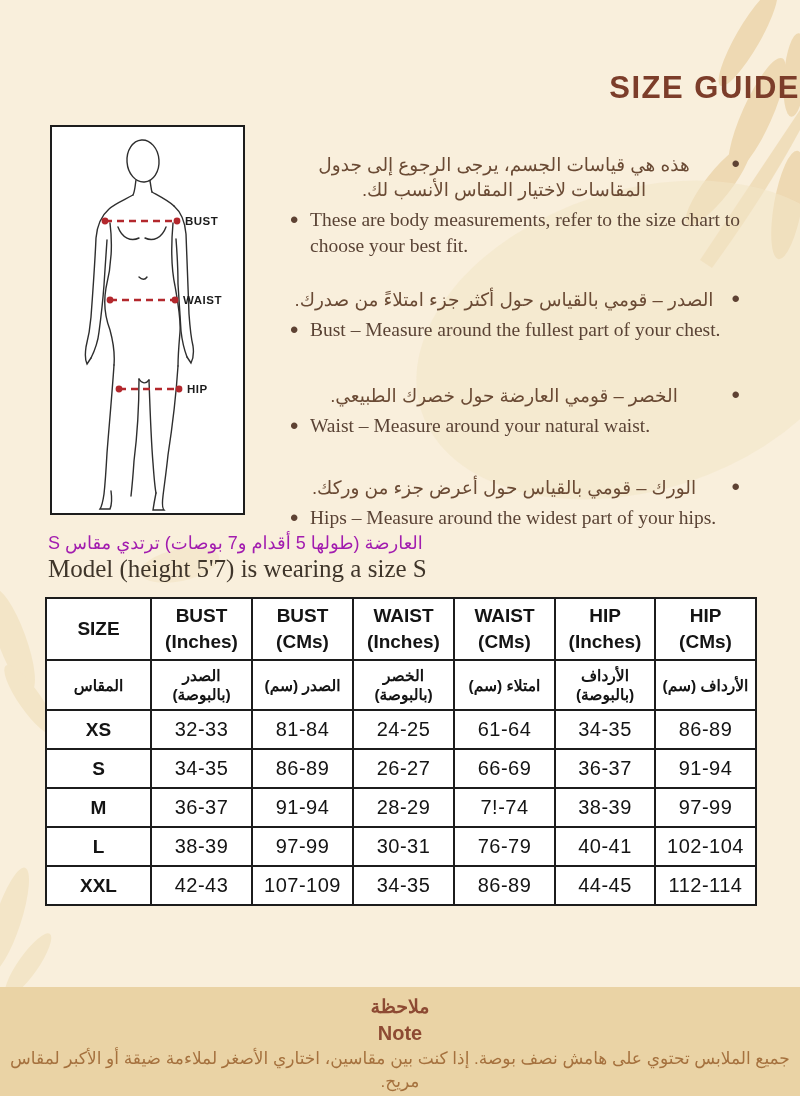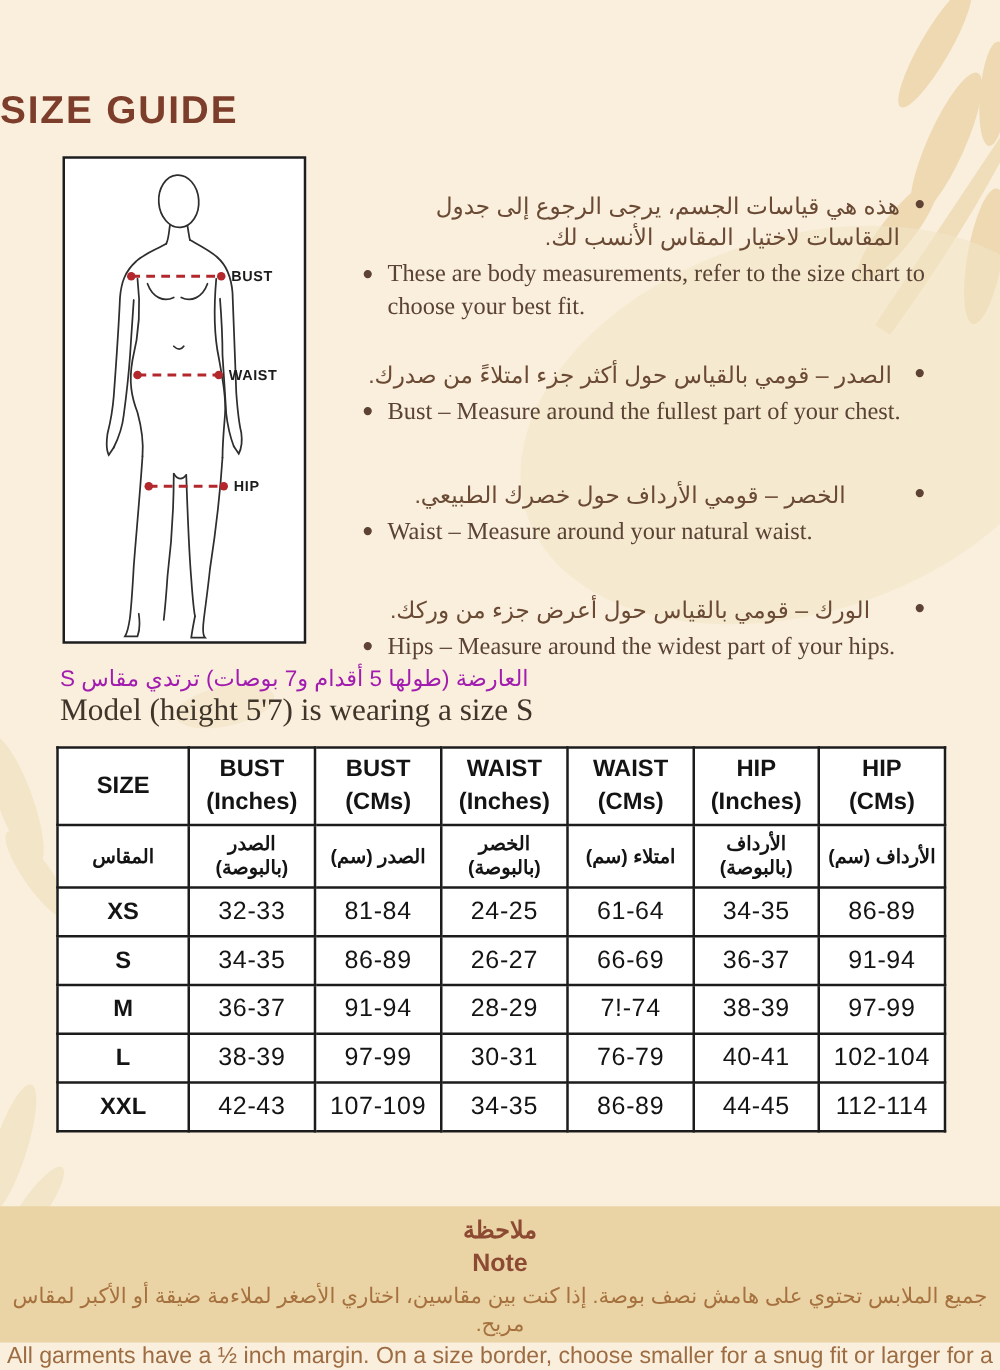--- a/index.html
+++ b/index.html
@@ -18,21 +18,21 @@
   }
 
   
   .brand {
     position: absolute; top: 14px; left: 0; width: 800px;
     text-align: center; font-size: 44px; font-weight: 400;
     letter-spacing: 1px; color: #16130f; z-index: 1;
   }
   .title {
     position: absolute; top: 70px; left: 0; width: 800px; margin: 0;
-    text-align: left; font-size: 31px; font-weight: 800;
+    text-align: right; font-size: 31px; font-weight: 800;
     letter-spacing: 1.5px; color: #7c3d2a; z-index: 1;
   }
 
   
   .figure-box {
     position: absolute; left: 50px; top: 125px;
     width: 191px; height: 386px;
     background: #ffffff; border: 2px solid #1d1d1d; z-index: 1;
   }
   .figure-box svg { display: block; }
@@ -42,21 +42,21 @@
     position: absolute; left: 288px; top: 152px; width: 452px; z-index: 1;
   }
   .group { margin-bottom: 28px; }
   .group.g2 { margin-bottom: 40px; }
   .group.g3 { margin-bottom: 36px; }
   .b { position: relative; margin-bottom: 5px; }
   .b.ar {
     direction: rtl; font-size: 18.5px; line-height: 25px;
     color: #6a4a34; padding-right: 20px; text-align: center;
   }
-  .b.ar.wrap2 { text-align: right; }
+  .b.ar.wrap2 { text-align: center; }
   .b.ar::before {
     content: "\2022"; position: absolute; right: 0; top: -1px;
     font-size: 24px; color: #5e4233;
   }
   .b.en {
     direction: ltr; font-family: "Liberation Serif", serif;
     font-size: 19.5px; line-height: 26px; color: #5a4335; padding-left: 22px;
   }
   .b.en::before {
     content: "\2022"; position: absolute; left: 2px; top: 0px;
@@ -86,21 +86,21 @@
   }
   .size-table th.ar {
     height: 48px; font-size: 15.5px; font-weight: 700; white-space: pre-line;
     line-height: 19px; direction: rtl;
   }
   .size-table td { height: 37px; font-size: 20px; font-weight: 400; letter-spacing: 0.5px; }
   .size-table td.size-col { font-weight: 700; font-size: 19px; letter-spacing: 0px; }
 
   
   .note {
-    position: absolute; left: 0; top: 965px; width: 800px; height: 109px;
+    position: absolute; left: 0; top: 987px; width: 800px; height: 109px;
     background: #ead3a5; text-align: center; z-index: 1;
   }
   .note .h-ar { margin-top: 7px; font-size: 19px; font-weight: 700; line-height: 26px; color: #8d4a33; direction: rtl; }
   .note .h-en { font-size: 20px; font-weight: 700; line-height: 27px; color: #8d4a33; }
   .note .b-ar { font-size: 17px; line-height: 23px; color: #a5713e; direction: rtl; }
   .note .b-en { font-size: 18.5px; line-height: 25px; color: #9d6c42; }
 </style>
 </head>
 <body>
 
@@ -173,21 +173,21 @@
   <div class="bullets">
     <div class="group g1">
       <div class="b ar wrap2">هذه هي قياسات الجسم، يرجى الرجوع إلى جدول المقاسات لاختيار المقاس الأنسب لك.</div>
       <div class="b en">These are body measurements, refer to the size chart to choose your best fit.</div>
     </div>
     <div class="group g2">
       <div class="b ar">الصدر – قومي بالقياس حول أكثر جزء امتلاءً من صدرك.</div>
       <div class="b en">Bust – Measure around the fullest part of your chest.</div>
     </div>
     <div class="group g3">
-      <div class="b ar">الخصر – قومي الأرداف حول خصرك الطبيعي.</div>
+      <div class="b ar">الخصر – قومي العارضة حول خصرك الطبيعي.</div>
       <div class="b en">Waist – Measure around your natural waist.</div>
     </div>
     <div class="group g4">
       <div class="b ar">الورك – قومي بالقياس حول أعرض جزء من وركك.</div>
       <div class="b en">Hips – Measure around the widest part of your hips.</div>
     </div>
   </div>
 
   <div class="model-note">
     <div class="m-ar">العارضة (طولها 5 أقدام و7 بوصات) ترتدي مقاس S</div>

